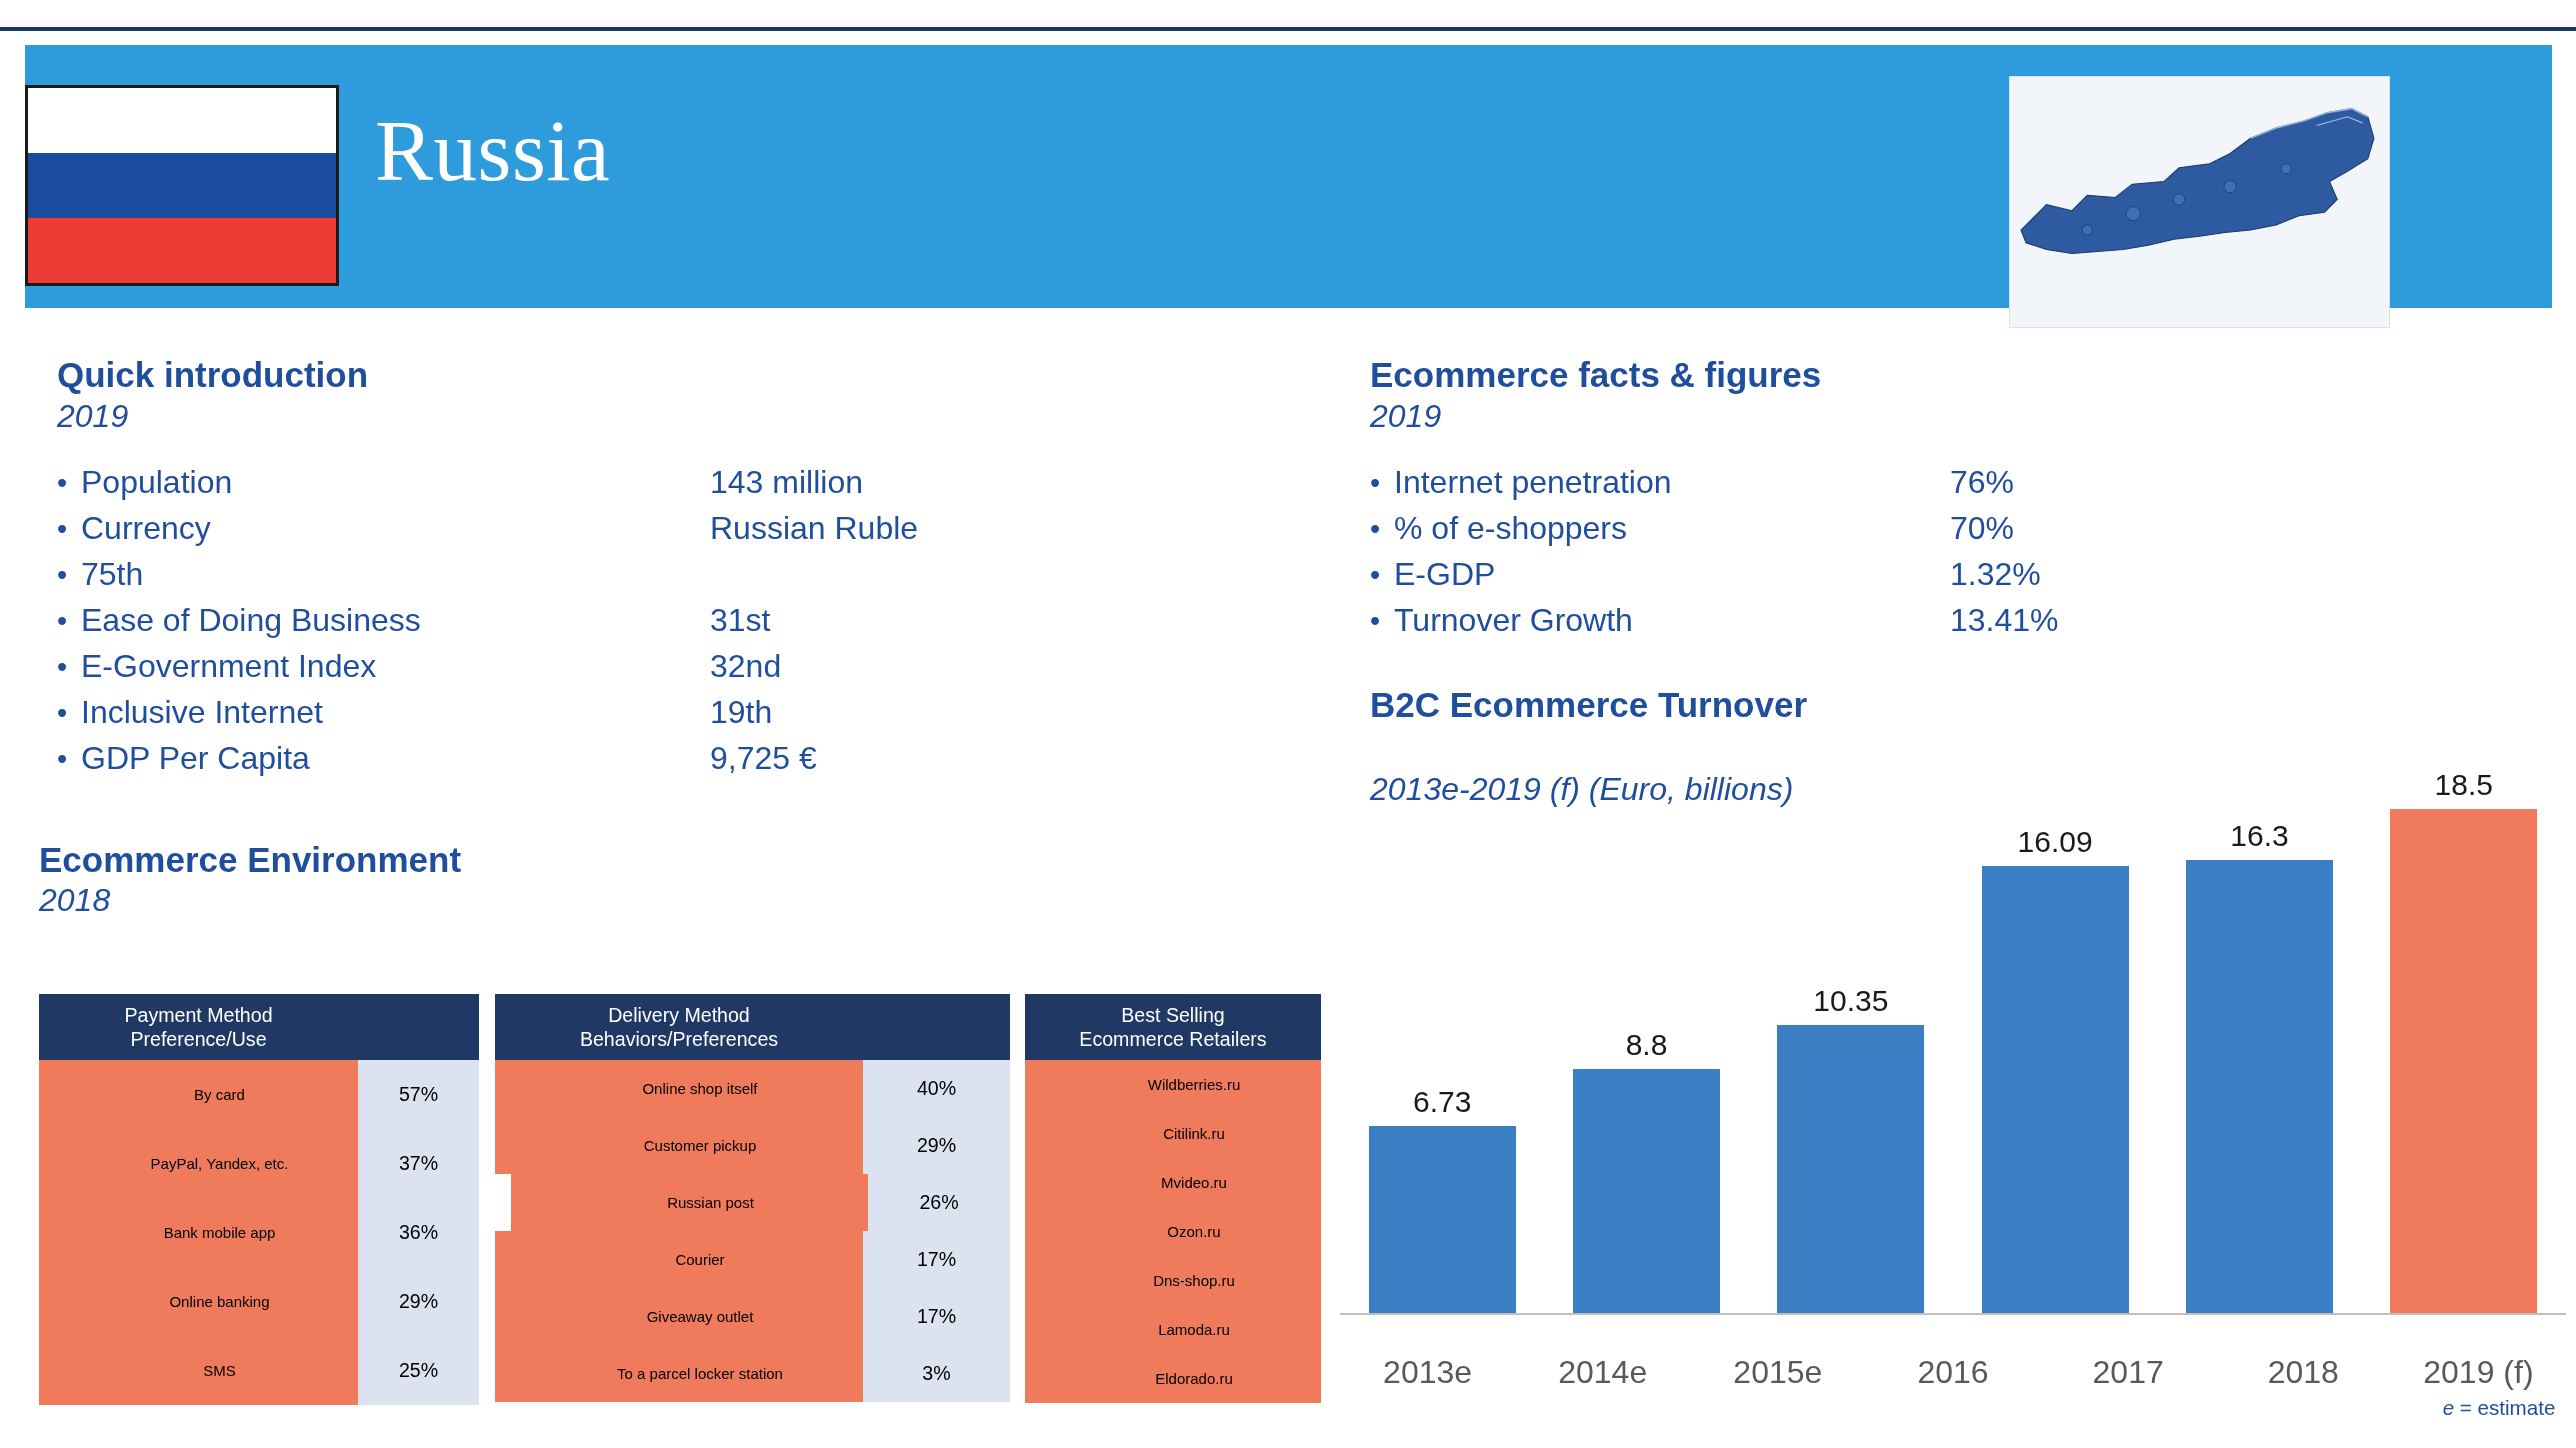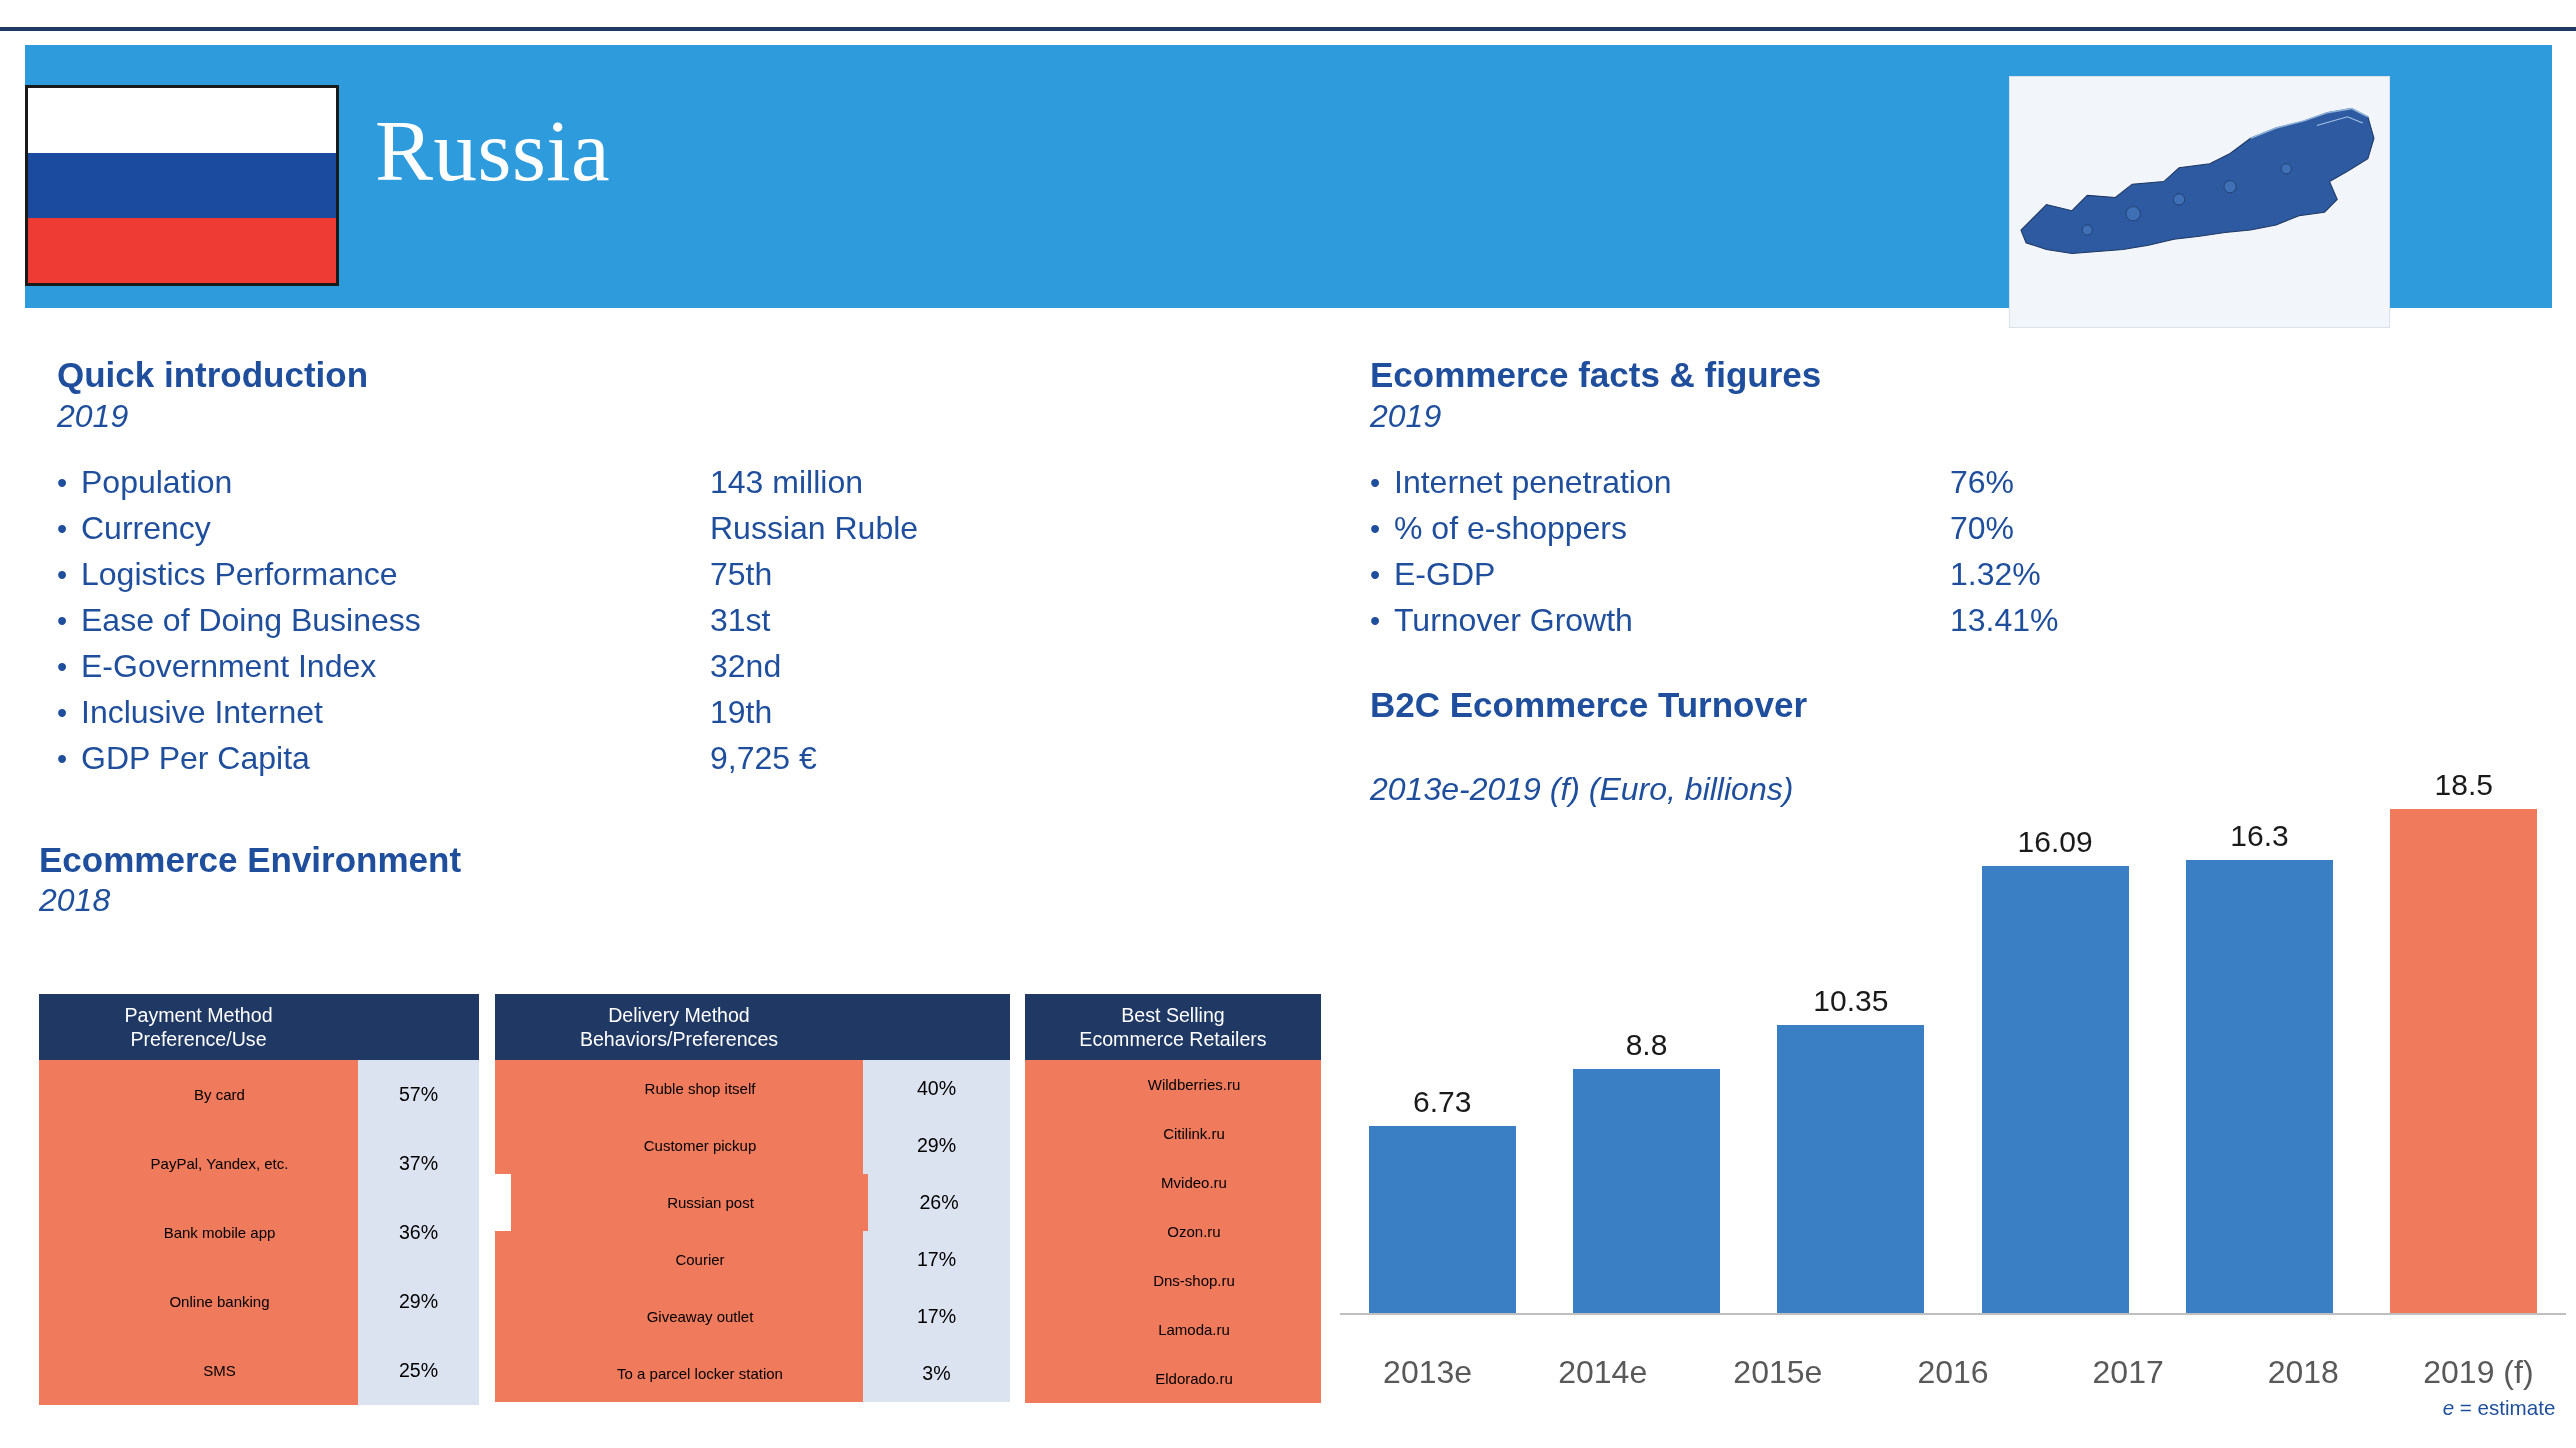--- a/index.html
+++ b/index.html
@@ -130,21 +130,20 @@
     <span class="blabel" style="width:629px;">Population</span>
     <span class="bval">143 million</span>
   </div>
   <div class="blrow">
     <span class="bdot">•</span>
     <span class="blabel" style="width:629px;">Currency</span>
     <span class="bval">Russian Ruble</span>
   </div>
   <div class="blrow">
     <span class="bdot">•</span>
-    <span class="blabel" style="width:629px;">Logistics Performance</span>
     <span class="bval">75th</span>
   </div>
   <div class="blrow">
     <span class="bdot">•</span>
     <span class="blabel" style="width:629px;">Ease of Doing Business</span>
     <span class="bval">31st</span>
   </div>
   <div class="blrow">
     <span class="bdot">•</span>
     <span class="blabel" style="width:629px;">E-Government Index</span>
@@ -226,21 +225,21 @@
 
 <div class="tbl" style="left:495px; top:994px; width:515px;">
   <div class="tbl-row">
     <div class="hdr" style="width:368px; height:66px; flex-direction:column;">
       <span>Delivery Method</span>
       <span>Behaviors/Preferences</span>
     </div>
     <div class="hdr hdr-blank" style="width:147px; height:66px;"></div>
   </div>
   <div class="tbl-row">
-    <div class="cell-l" style="width:368px; height:57px;">Ruble shop itself</div>
+    <div class="cell-l" style="width:368px; height:57px;">Online shop itself</div>
     <div class="cell-r" style="width:147px; height:57px;">40%</div>
   </div>
   <div class="tbl-row">
     <div class="cell-l" style="width:368px; height:57px;">Customer pickup</div>
     <div class="cell-r" style="width:147px; height:57px;">29%</div>
   </div>
   <div class="tbl-row">
     <div class="cell-l" style="width:368px; height:57px;margin-left:16px;">Russian post</div>
     <div class="cell-r" style="width:147px; height:57px;">26%</div>
   </div>

